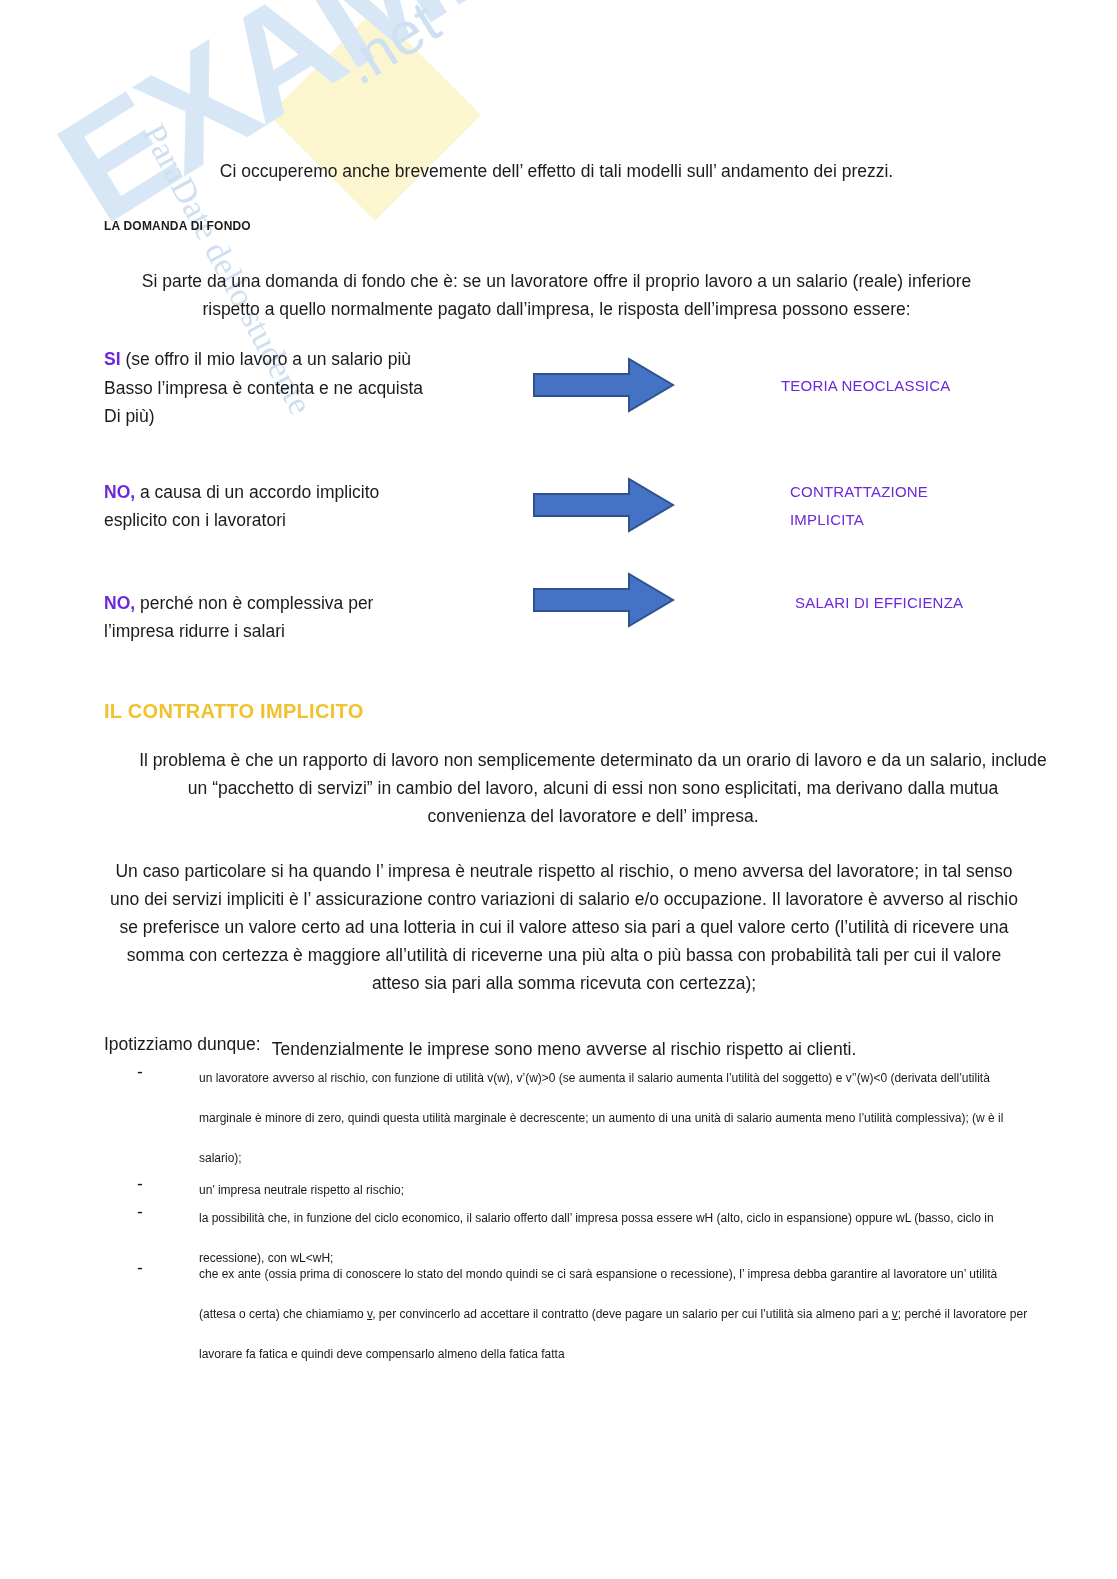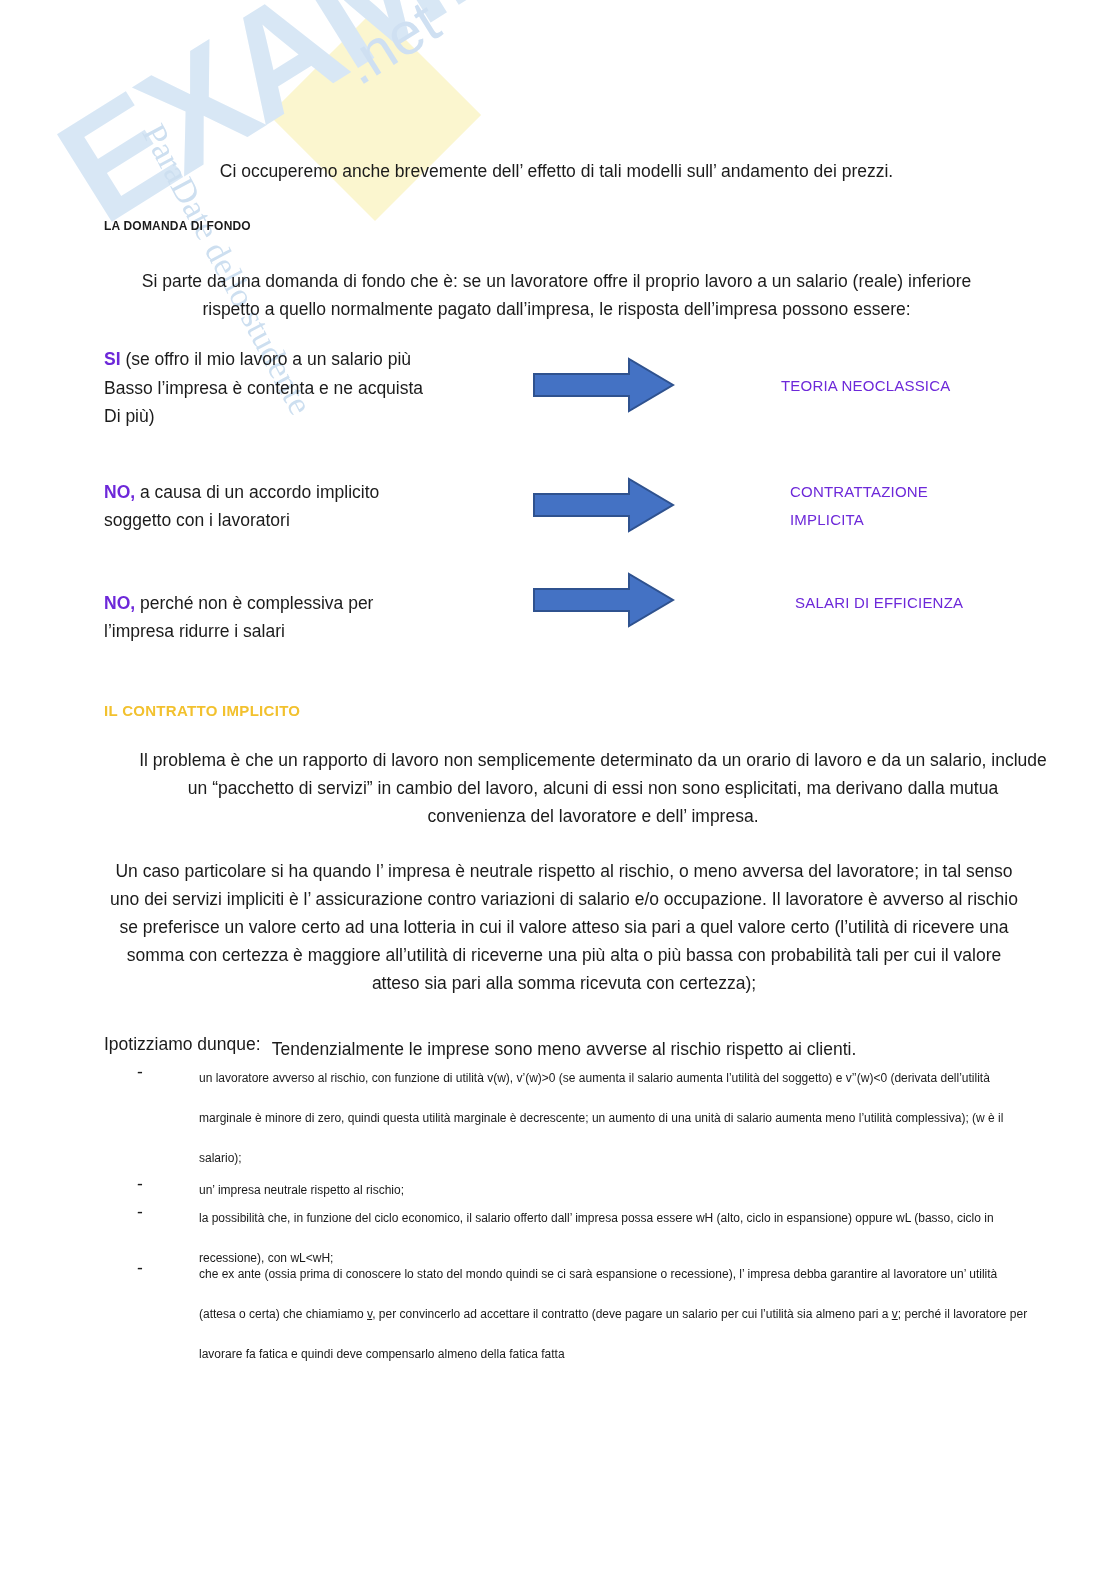--- a/index.html
+++ b/index.html
@@ -78,21 +78,21 @@
     width: 905px;
     text-align: center;
   }
   .heading-bold {
     font-weight: bold;
     font-size: 12px;
     letter-spacing: 0.2px;
   }
   .heading-yellow {
     font-weight: bold;
-    font-size: 15px;
+    font-size: 20px;
     color: #f2c12e;
     letter-spacing: 0.3px;
   }
   .red {
     color: #6d28d9;
     font-weight: bold;
   }
   .orange {
     color: #6d28d9;
     font-weight: normal;
@@ -160,21 +160,21 @@
 
     <div class="arrow" style="left:533px; top:357px;">
       <svg width="142" height="56" viewBox="0 0 142 56" xmlns="http://www.w3.org/2000/svg">
         <polygon points="1,17 96,17 96,2 140,28 96,54 96,39 1,39" fill="#4472c4" stroke="#2f528f" stroke-width="2" stroke-linejoin="miter"></polygon>
       </svg>
     </div>
 
     <div class="orange" style="position:absolute; left:781px; top:372px; width:260px;">TEORIA NEOCLASSICA</div>
 
     <div class="tx" style="left:104px; top:478px; width:420px;"><span class="red">NO,</span><span> a causa di un accordo implicito</span></div>
-    <div class="tx" style="left:104px; top:506px; width:420px;">soggetto con i lavoratori</div>
+    <div class="tx" style="left:104px; top:506px; width:420px;">esplicito con i lavoratori</div>
 
     <div class="arrow" style="left:533px; top:477px;">
       <svg width="142" height="56" viewBox="0 0 142 56" xmlns="http://www.w3.org/2000/svg">
         <polygon points="1,17 96,17 96,2 140,28 96,54 96,39 1,39" fill="#4472c4" stroke="#2f528f" stroke-width="2" stroke-linejoin="miter"></polygon>
       </svg>
     </div>
 
     <div class="orange" style="position:absolute; left:790px; top:478px; width:260px;">CONTRATTAZIONE</div>
     <div class="orange" style="position:absolute; left:790px; top:506px; width:260px;">IMPLICITA</div>
 

